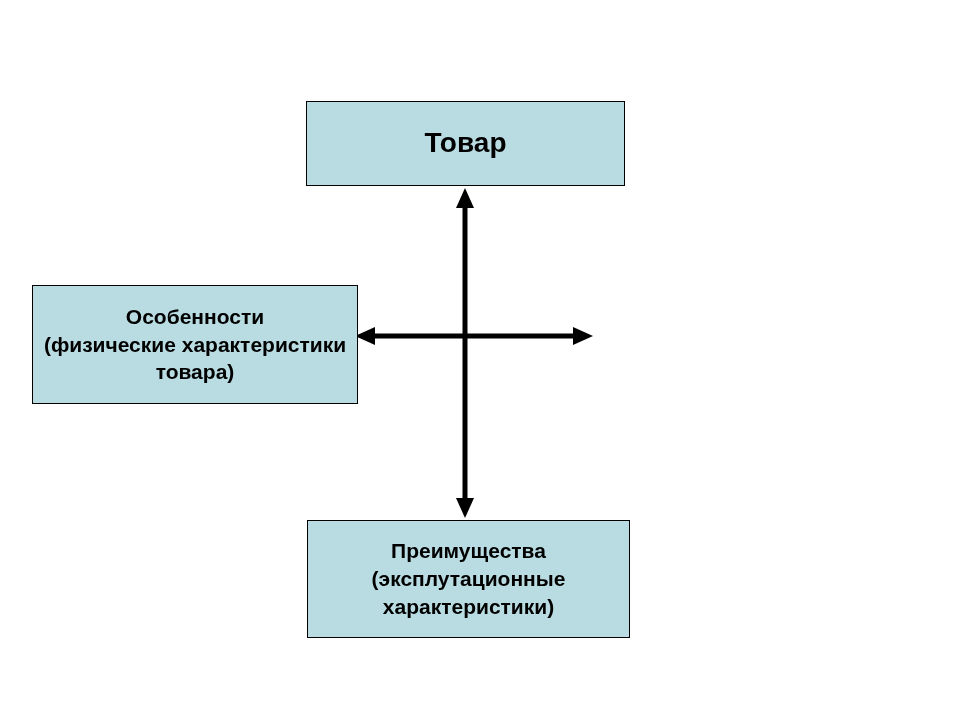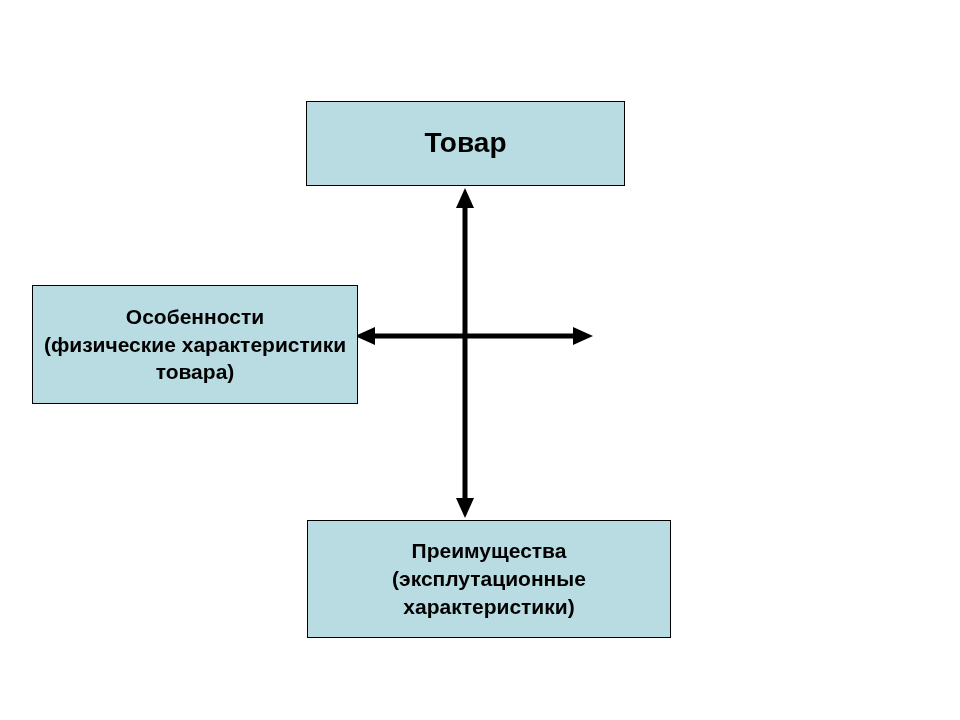--- a/index.html
+++ b/index.html
@@ -44,21 +44,21 @@
   }
   .node-label {
     white-space: pre-line;
     line-height: 1.32;
     font-size: 21px;
   }
   .node-top    { left: 306px; top: 101px; width: 319px; height: 85px; }
   .node-top .node-label { font-size: 28px; }
   .node-left   { left: 32px;  top: 285px; width: 326px; height: 119px; }
   .node-right  { left: 593px; top: 276px; width: 318px; height: 122px; }
-  .node-bottom { left: 307px; top: 520px; width: 364px; height: 118px; }
+  .node-bottom { left: 307px; top: 520px; width: 323px; height: 118px; }
 </style>
 </head>
 <body>
 
 <div class="slide">
 
   <svg class="arrows" width="960" height="720" viewBox="0 0 960 720" aria-hidden="true">
     <g>
       <line class="arrow-line" x1="465" y1="206" x2="465" y2="500"></line>
       <polygon class="arrow-head" points="465,188 456,208 474,208"></polygon>

